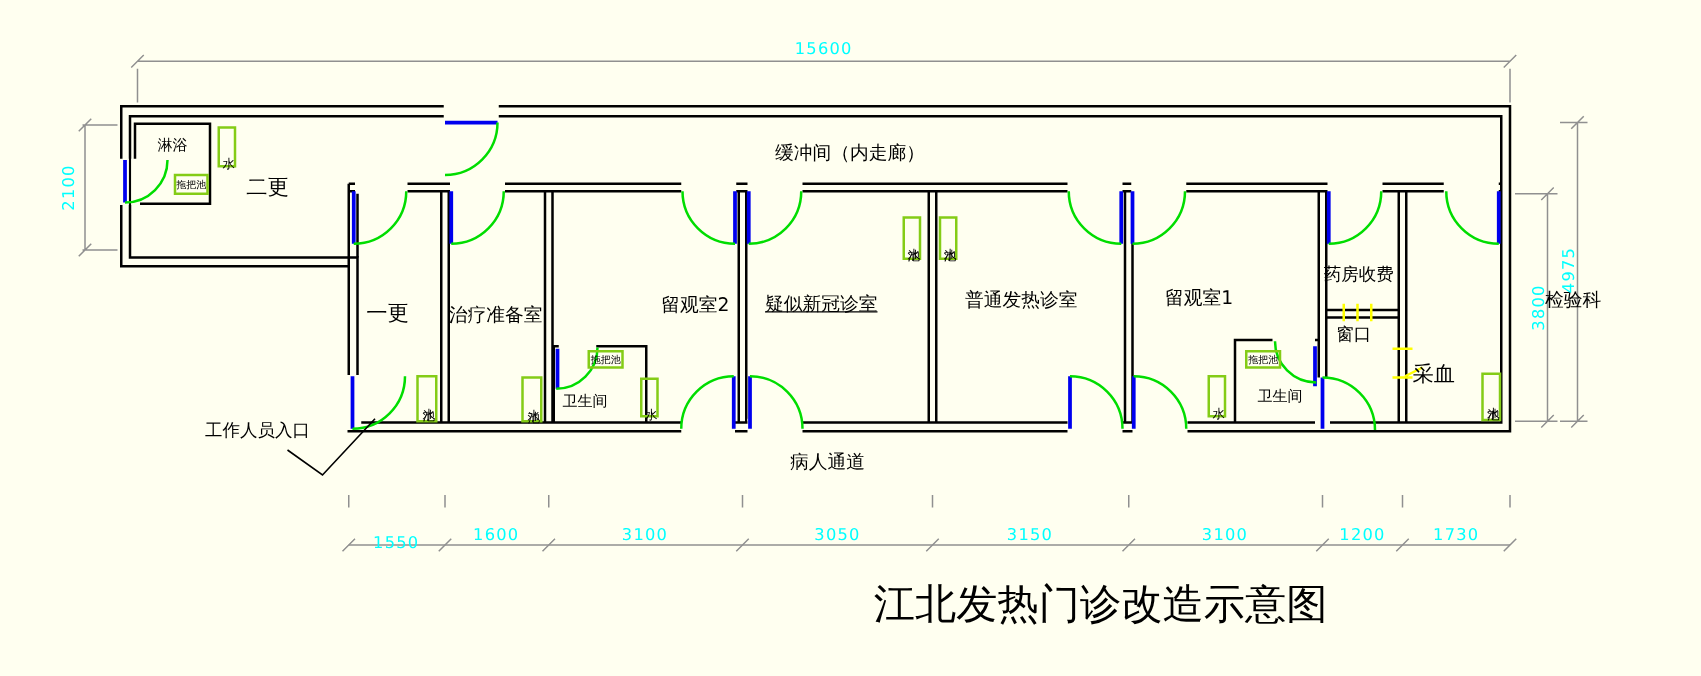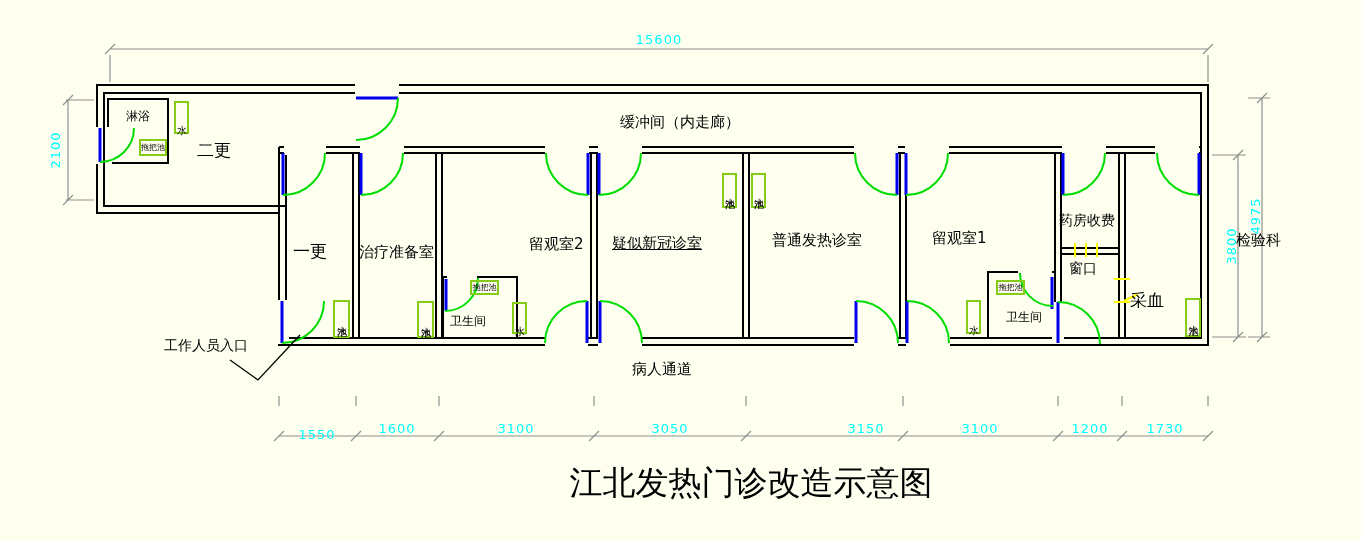--- a/index.html
+++ b/index.html
@@ -8,21 +8,21 @@
   .canvas svg{position:absolute;left:0;top:0;}
   .lbl{position:absolute;color:#000;font-size:15px;line-height:1.1;text-align:left;white-space:nowrap;}
   .lbl.small{font-size:12px;}
   .lbl.big{font-size:17px;}
   .dim{position:absolute;color:#00FFFF;font-size:13px;text-align:center;letter-spacing:1px;}
   .dim.vert{transform:rotate(-90deg);transform-origin:0 0;width:60px;}
   .fixture{position:absolute;border:2px solid #84cc16;background:transparent;color:#000;
            display:flex;align-items:center;justify-content:center;text-align:left;}
   .fixture.vtext{writing-mode:vertical-rl;text-orientation:upright;font-size:10px;line-height:1;letter-spacing:1px;}
   .fixture.tiny{font-size:8px;letter-spacing:0;white-space:nowrap;overflow:hidden;}
-  .title{position:absolute;left:426px;top:461px;width:650px;text-align:center;color:#000;
+  .title{position:absolute;left:412px;top:461px;width:650px;text-align:right;color:#000;
          font-family:"Liberation Serif","DejaVu Serif",serif;font-size:33px;}
 </style>
 </head>
 <body>
 
 <div class="canvas">
 
   <svg width="1361" height="541" viewBox="0 0 1361 541">
 
     <g stroke="#000000" stroke-width="2" fill="none">
@@ -143,20 +143,20 @@
   <div class="fixture vtext" style="left:1185px;top:298px;width:12px;height:35px;">水池</div>
 
   <div class="dim" style="left:110px;top:32px;width:1098px;">15600</div>
   <div class="dim vert" style="left:48px;top:180px;">2100</div>
   <div class="dim vert" style="left:1224px;top:276px;">3800</div>
   <div class="dim vert" style="left:1248px;top:246px;">4975</div>
   <div class="dim" style="left:282px;top:427px;width:70px;">1550</div>
   <div class="dim" style="left:362px;top:421px;width:70px;">1600</div>
   <div class="dim" style="left:481px;top:421px;width:70px;">3100</div>
   <div class="dim" style="left:635px;top:421px;width:70px;">3050</div>
-  <div class="dim" style="left:831px;top:421px;width:70px;">3150</div>
+  <div class="dim" style="left:789px;top:421px;width:70px;">3150</div>
   <div class="dim" style="left:945px;top:421px;width:70px;">3100</div>
   <div class="dim" style="left:1055px;top:421px;width:70px;">1200</div>
   <div class="dim" style="left:1130px;top:421px;width:70px;">1730</div>
 
   <div class="title">江北发热门诊改造示意图</div>
 
 </div>
 
 </body></html>

